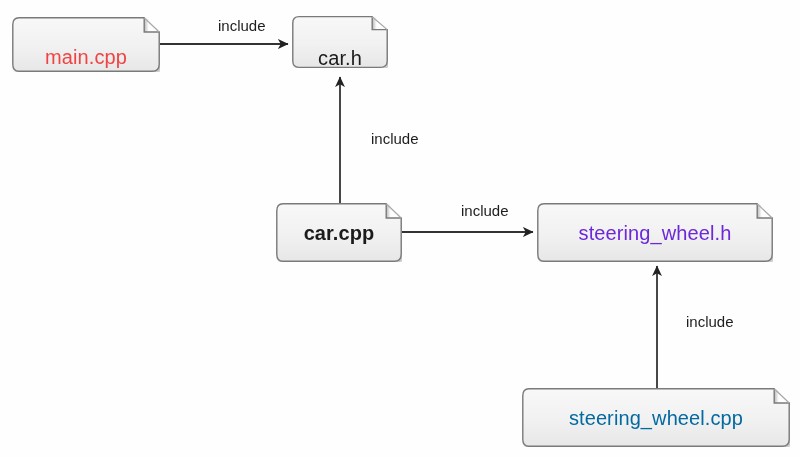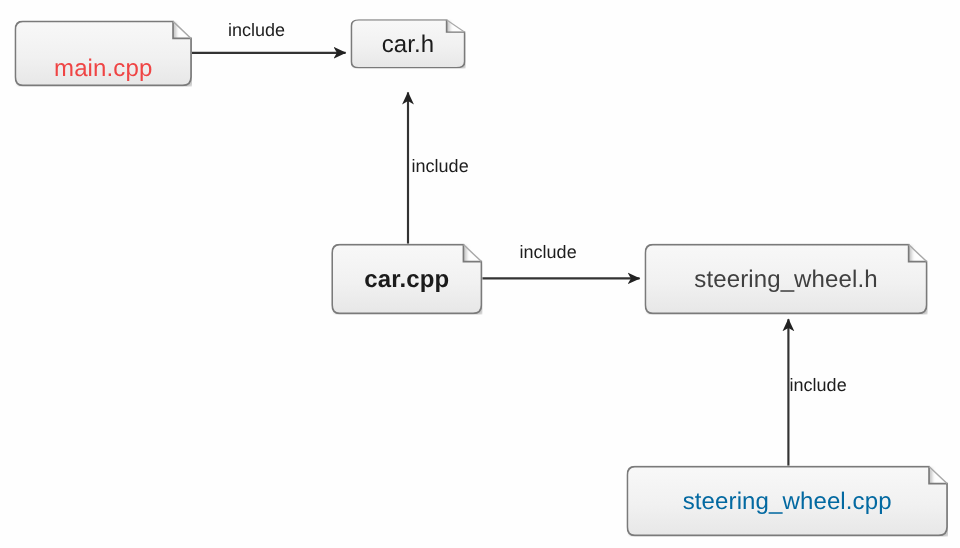--- a/index.html
+++ b/index.html
@@ -44,20 +44,21 @@
     line-height: 1;
     letter-spacing: 0.1px;
     white-space: nowrap;
   }
   .edge-label {
     position: absolute;
     color: #1d1d1d;
     font-size: 15px;
     line-height: 1;
     white-space: nowrap;
+    margin-left: 28px;
   }
 </style>
 </head>
 <body>
 
 <div id="canvas" style="background: rgb(254, 254, 254);">
 
   <svg id="edge-layer" viewBox="0 0 800 457" width="800" height="457" xmlns="http://www.w3.org/2000/svg">
     <defs>
       <linearGradient id="nodeGrad" x1="0" y1="0" x2="0" y2="1">
@@ -81,42 +82,42 @@
   </svg>
 
   <div class="node" style="left: 12px; top: 17px; width: 148px; height: 55px;">
     <svg class="node-shape" preserveAspectRatio="none" viewBox="0 0 148 55" width="148" height="55">
         <path d="M 7 0.8 L 132.2 0.8 L 132.2 15 L 147.2 15 L 147.2 47.2 Q 147.2 54.2 140.2 54.2 L 7 54.2 Q 0.8 54.2 0.8 47.2 L 0.8 7.8 Q 0.8 0.8 7 0.8 Z" fill="url(#nodeGrad)" stroke="#7a7a7a" stroke-width="1.4" filter="url(#nodeShadow)"></path>
         <path d="M 132.2 0.8 L 147.2 15" fill="none" stroke="#a8a8a8" stroke-width="1.2"></path>
       </svg>
     <span class="node-label" style="color: #ef4444; margin-top: 24px;">main.cpp</span>
   </div>
 
-  <div class="node" style="left: 292px; top: 16px; width: 96px; height: 41px;">
+  <div class="node" style="left: 292px; top: 16px; width: 96px; height: 52px; align-items: flex-end;">
     <svg class="node-shape" preserveAspectRatio="none" viewBox="0 0 96 57" width="96" height="57">
         <path d="M 7 0.8 L 80.2 0.8 L 80.2 15 L 95.2 15 L 95.2 49.2 Q 95.2 56.2 88.2 56.2 L 7 56.2 Q 0.8 56.2 0.8 49.2 L 0.8 7.8 Q 0.8 0.8 7 0.8 Z" fill="url(#nodeGrad)" stroke="#7a7a7a" stroke-width="1.4" filter="url(#nodeShadow)"></path>
         <path d="M 80.2 0.8 L 95.2 15" fill="none" stroke="#a8a8a8" stroke-width="1.2"></path>
       </svg>
     <span class="node-label" style="color: rgb(27, 27, 27);">car.h</span>
   </div>
 
   <div class="node" style="left: 276px; top: 203px; width: 126px; height: 59px; font-weight: bold;">
     <svg class="node-shape" preserveAspectRatio="none" viewBox="0 0 126 59" width="126" height="59">
         <path d="M 7 0.8 L 110.2 0.8 L 110.2 15 L 125.2 15 L 125.2 51.2 Q 125.2 58.2 118.2 58.2 L 7 58.2 Q 0.8 58.2 0.8 51.2 L 0.8 7.8 Q 0.8 0.8 7 0.8 Z" fill="url(#nodeGrad)" stroke="#7a7a7a" stroke-width="1.4" filter="url(#nodeShadow)"></path>
         <path d="M 110.2 0.8 L 125.2 15" fill="none" stroke="#a8a8a8" stroke-width="1.2"></path>
       </svg>
     <span class="node-label" style="color: rgb(27, 27, 27);">car.cpp</span>
   </div>
 
   <div class="node" style="left: 537px; top: 203px; width: 236px; height: 59px;">
     <svg class="node-shape" preserveAspectRatio="none" viewBox="0 0 236 59" width="236" height="59">
         <path d="M 7 0.8 L 220.2 0.8 L 220.2 15 L 235.2 15 L 235.2 51.2 Q 235.2 58.2 228.2 58.2 L 7 58.2 Q 0.8 58.2 0.8 51.2 L 0.8 7.8 Q 0.8 0.8 7 0.8 Z" fill="url(#nodeGrad)" stroke="#7a7a7a" stroke-width="1.4" filter="url(#nodeShadow)"></path>
         <path d="M 220.2 0.8 L 235.2 15" fill="none" stroke="#a8a8a8" stroke-width="1.2"></path>
       </svg>
-    <span class="node-label" style="color: #404040;">steering_wheel.h</span>
+    <span class="node-label" style="color: #6d28d9;">steering_wheel.h</span>
   </div>
 
   <div class="node" style="left: 522px; top: 388px; width: 268px; height: 59px;">
     <svg class="node-shape" preserveAspectRatio="none" viewBox="0 0 268 59" width="268" height="59">
         <path d="M 7 0.8 L 252.2 0.8 L 252.2 15 L 267.2 15 L 267.2 51.2 Q 267.2 58.2 260.2 58.2 L 7 58.2 Q 0.8 58.2 0.8 51.2 L 0.8 7.8 Q 0.8 0.8 7 0.8 Z" fill="url(#nodeGrad)" stroke="#7a7a7a" stroke-width="1.4" filter="url(#nodeShadow)"></path>
         <path d="M 252.2 0.8 L 267.2 15" fill="none" stroke="#a8a8a8" stroke-width="1.2"></path>
       </svg>
     <span class="node-label" style="color: #0369a1;">steering_wheel.cpp</span>
   </div>
 

